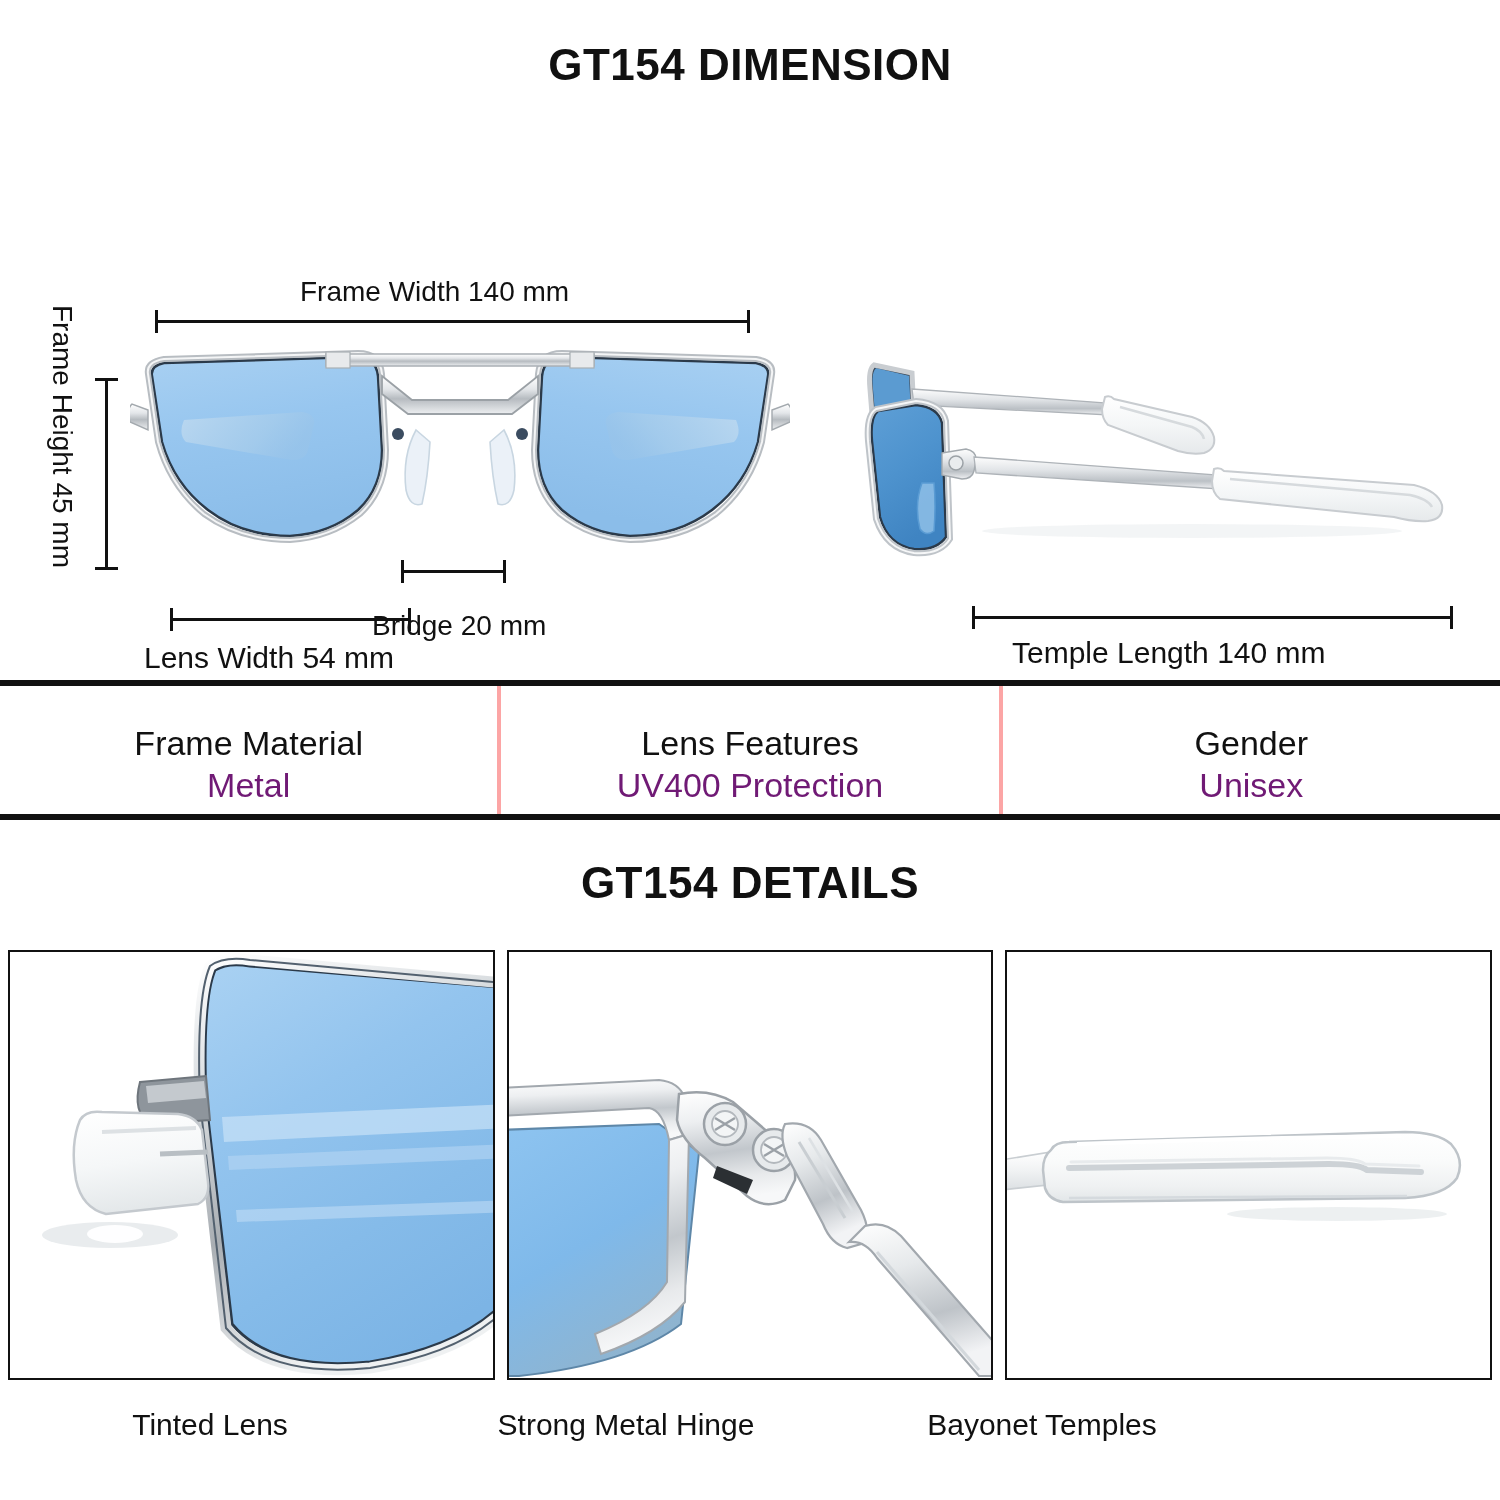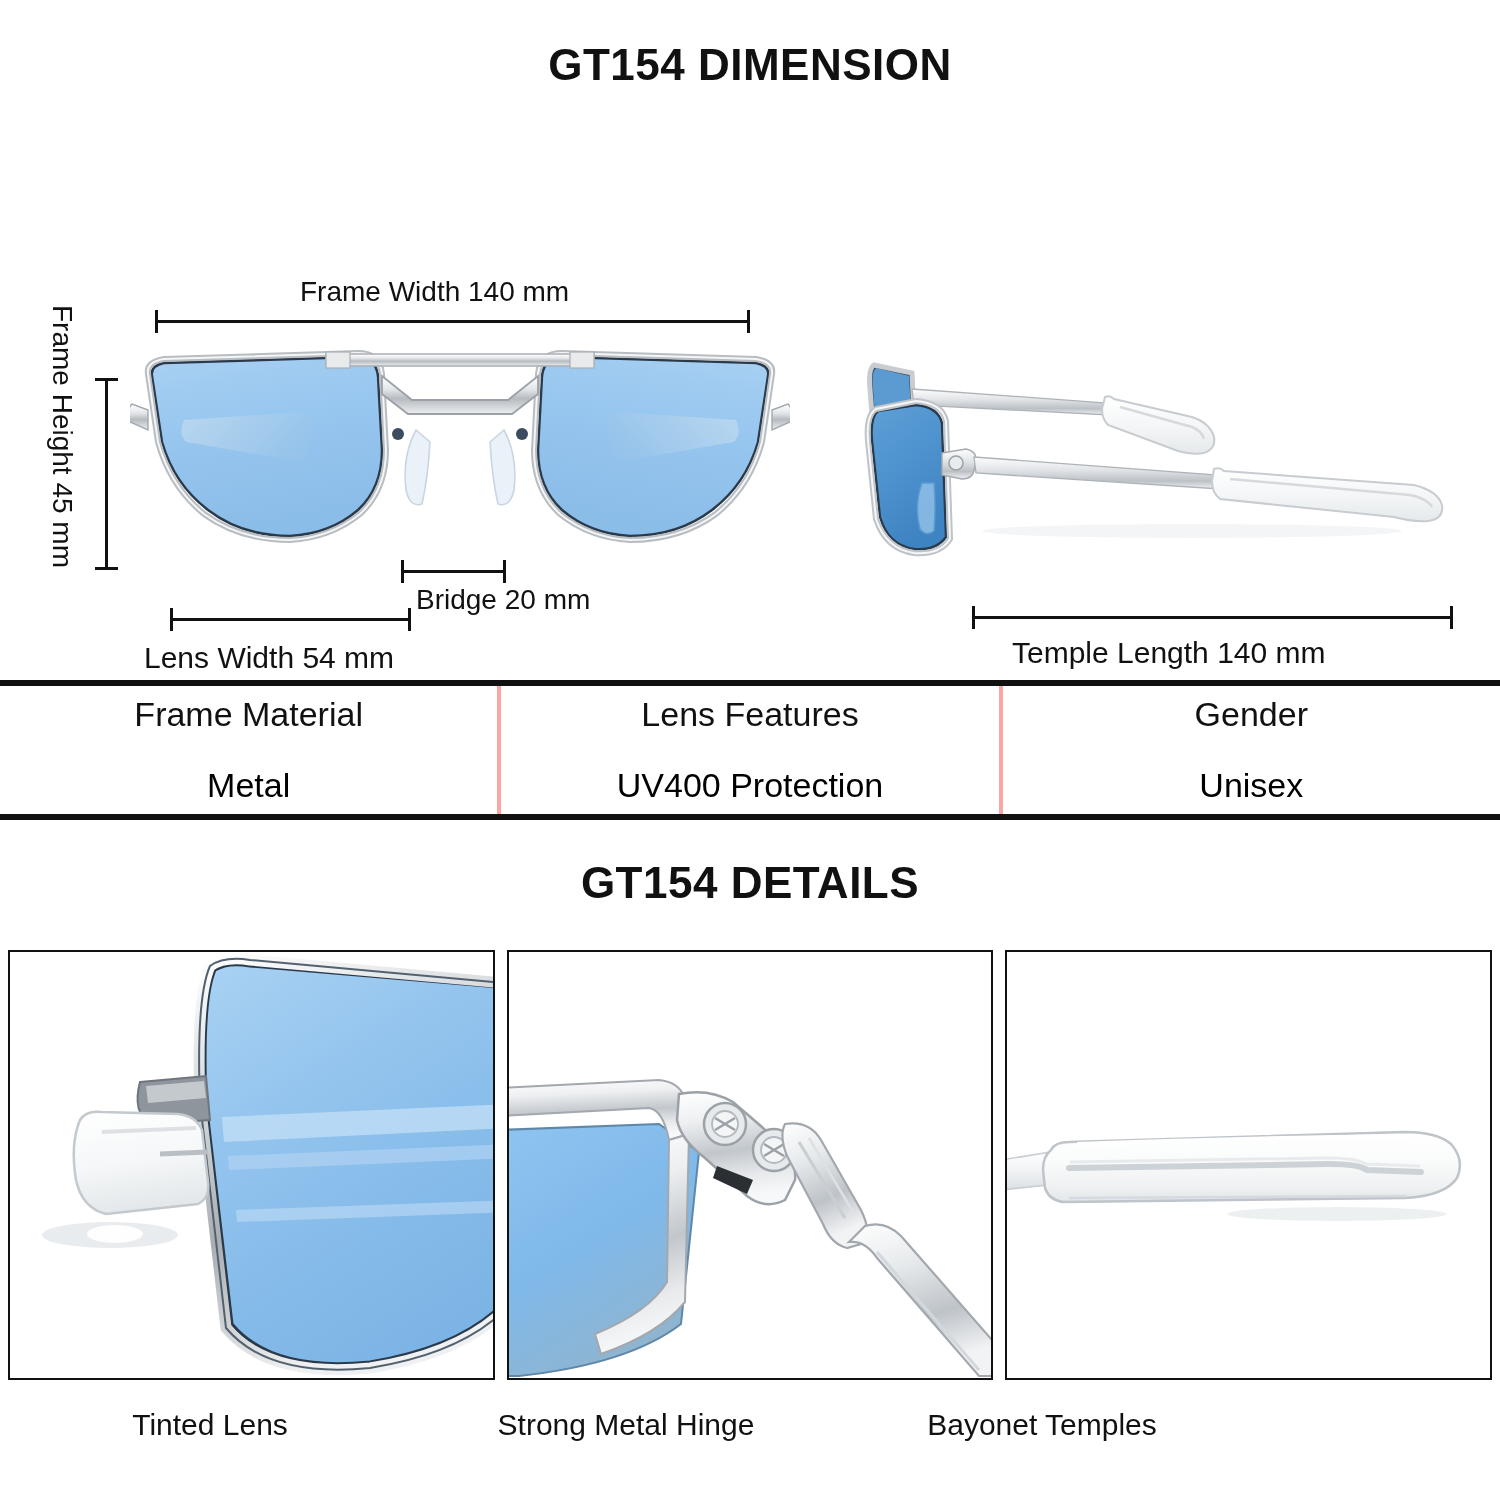--- a/index.html
+++ b/index.html
@@ -109,35 +109,35 @@
   .spec-table {
     display: flex;
     align-items: stretch;
     height: 128px;
   }
   .spec-cell {
     flex: 1 1 0;
     display: flex;
     flex-direction: column;
     align-items: center;
-    justify-content: space-between;
+    justify-content: flex-end;
     padding: 8px 6px;
     box-sizing: border-box;
   }
   .spec-cell + .spec-cell { border-left: 4px solid #fca5a5; }
   .spec-cell .k {
     font-size: 34px;
     line-height: 1.22;
     color: #111111;
     white-space: nowrap;
   }
   .spec-cell .v {
     font-size: 34px;
     line-height: 1.22;
-    color: #000000;
+    color: #701a75;
     white-space: nowrap;
   }
 
   
   .details-row {
     position: absolute;
     left: 0;
     width: 1500px;
     display: flex;
     gap: 12px;
@@ -304,21 +304,21 @@
     <span class="cap top"></span>
     <span class="rule"></span>
     <span class="cap bottom"></span>
   </div>
 
   <div class="dim-h" style="left:401px; top:470px; width:105px;">
     <span class="cap left"></span>
     <span class="rule"></span>
     <span class="cap right"></span>
   </div>
-  <div class="dim-label" style="left:372px; top:494px;margin-left:44px;">Bridge 20 mm</div>
+  <div class="dim-label" style="left:372px; top:520px;">Bridge 20 mm</div>
 
   <div class="dim-h" style="left:170px; top:518px; width:241px;">
     <span class="cap left"></span>
     <span class="rule"></span>
     <span class="cap right"></span>
   </div>
   <div class="dim-label" style="left:144px; top:551px; font-size:30px;">Lens Width 54 mm</div>
 
   <div class="dim-h" style="left:972px; top:516px; width:481px;">
     <span class="cap left"></span>

